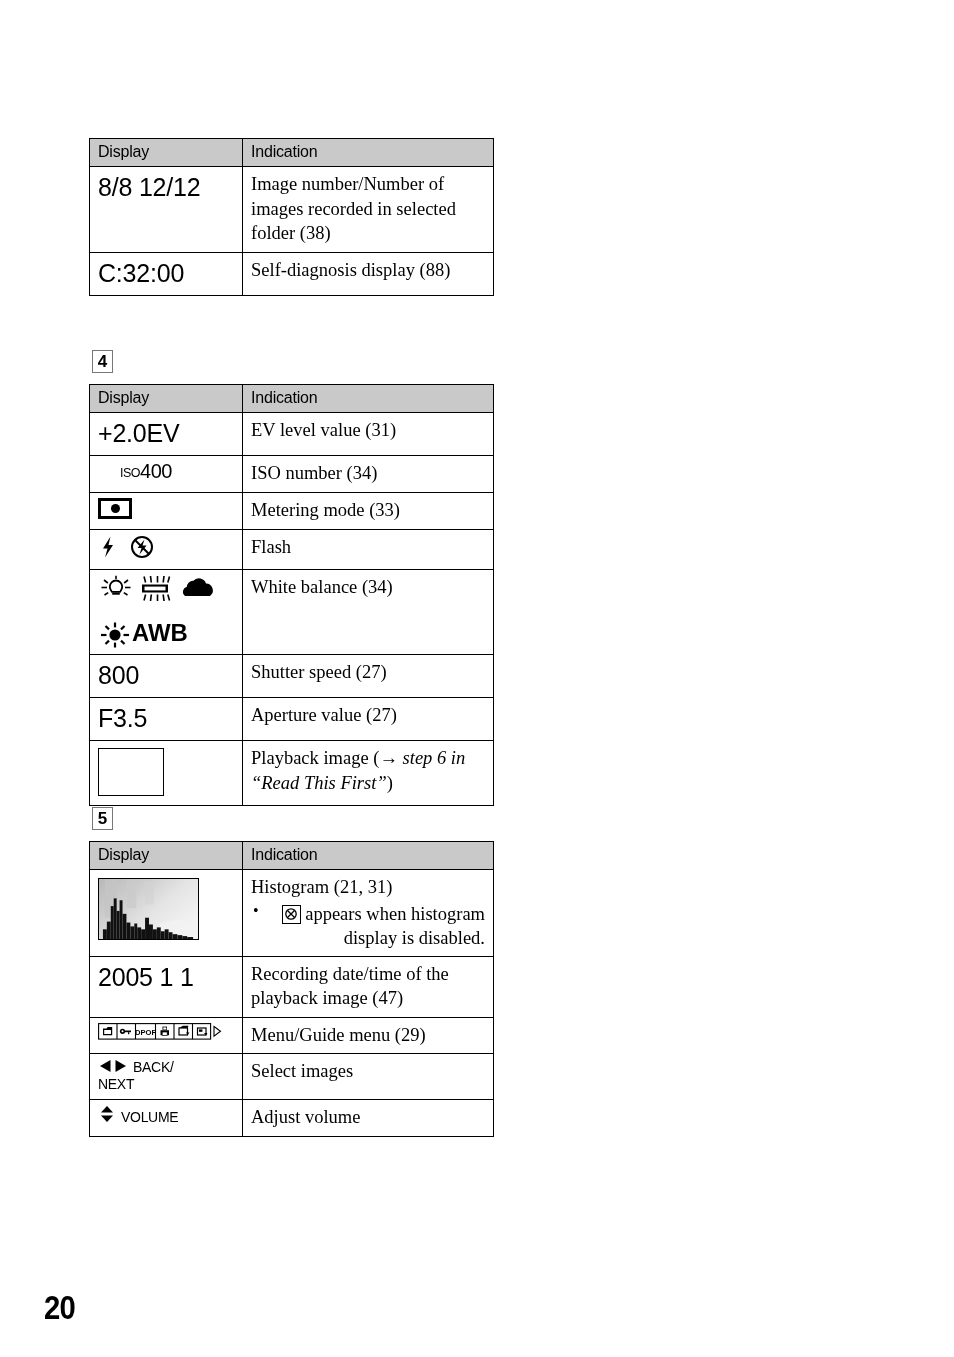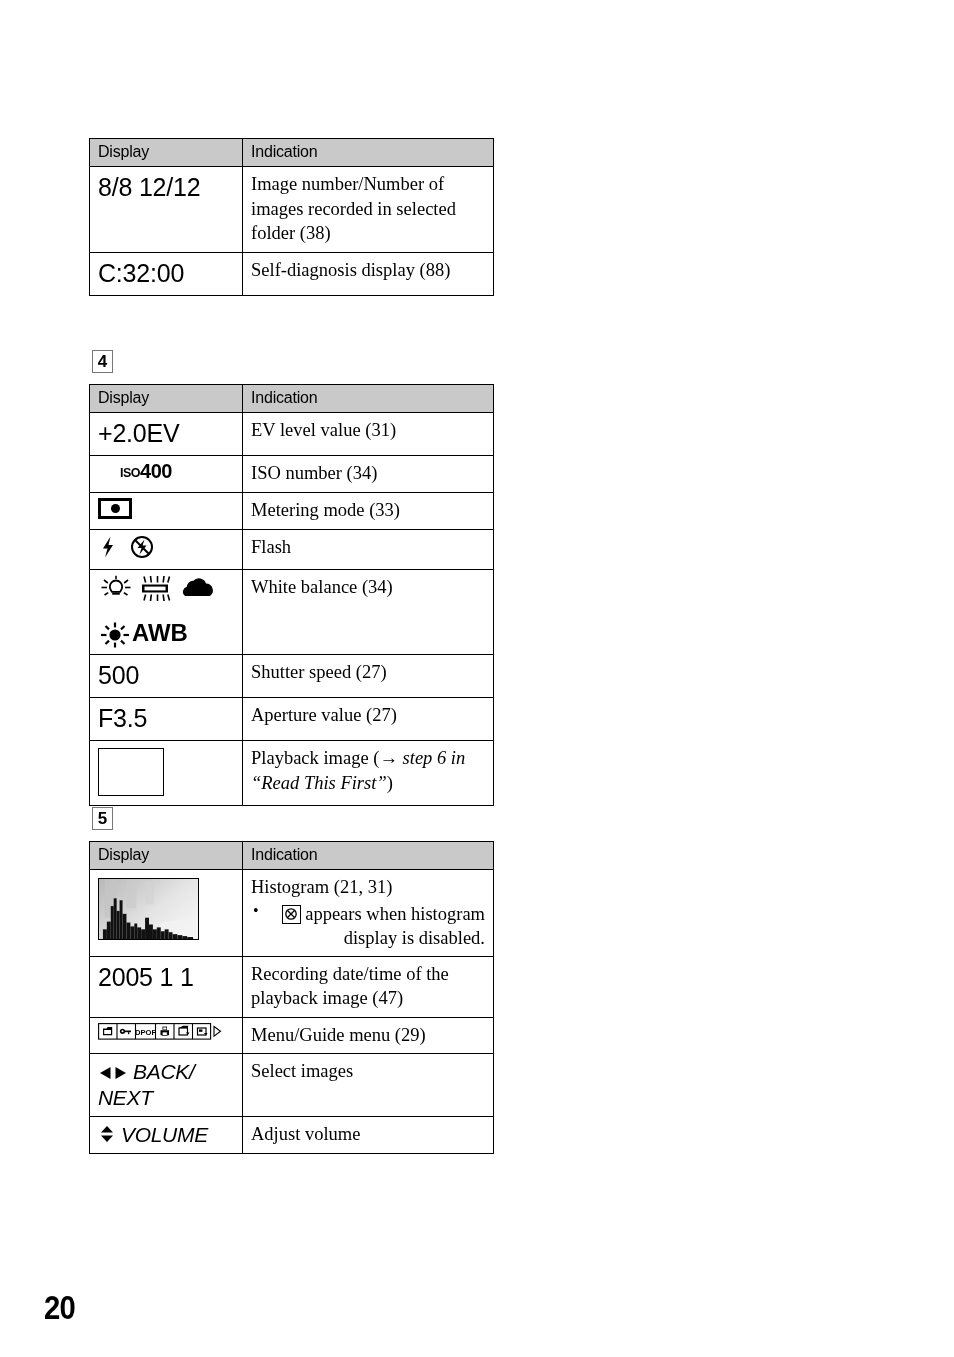--- a/index.html
+++ b/index.html
@@ -116,21 +116,21 @@
     transform: scaleX(0.86);
     transform-origin: left center;
   }
 
   
   .usb-icon { display: block; }
 
   
   .iso {
     font-family: "Liberation Sans", sans-serif;
-    font-weight: bold;
+    font-weight: normal;
     font-size: 20px;
     letter-spacing: -0.5px;
     line-height: 1;
     display: inline-block;
     padding-left: 22px;
   }
   .iso .iso-pre {
     font-size: 12.5px;
     letter-spacing: -0.5px;
     vertical-align: 1px;
@@ -198,24 +198,23 @@
     vertical-align: -4px;
     position: relative;
   }
 
   
   .menustrip { display: block; }
 
   
   .keyline {
     font-family: "Liberation Sans", sans-serif;
-    font-size: 21px;
+    font-size: 14px;
     letter-spacing: -0.3px;
     line-height: 1.2;
-    font-style: italic;
   }
   .tri-lr, .tri-ud { display: inline-block; vertical-align: -1px; margin-right: 5px; }
 
   .nowrapcell { white-space: normal; }
 </style>
 </head>
 <body>
 
 <div class="page">
 
@@ -336,21 +335,21 @@
                   <path d="M23 7.4 L26.5 4"></path>
               </g>
             </svg>
             <span class="awb">AWB</span>
           </div>
         </td>
         <td class="ind">White balance (34)</td>
       </tr>
 
       <tr>
-        <td class="disp disp-big">500</td>
+        <td class="disp disp-big">800</td>
         <td class="ind">Shutter speed (27)</td>
       </tr>
 
       <tr>
         <td class="disp disp-big">F3.5</td>
         <td class="ind">Aperture value (27)</td>
       </tr>
 
       <tr>
         <td>

